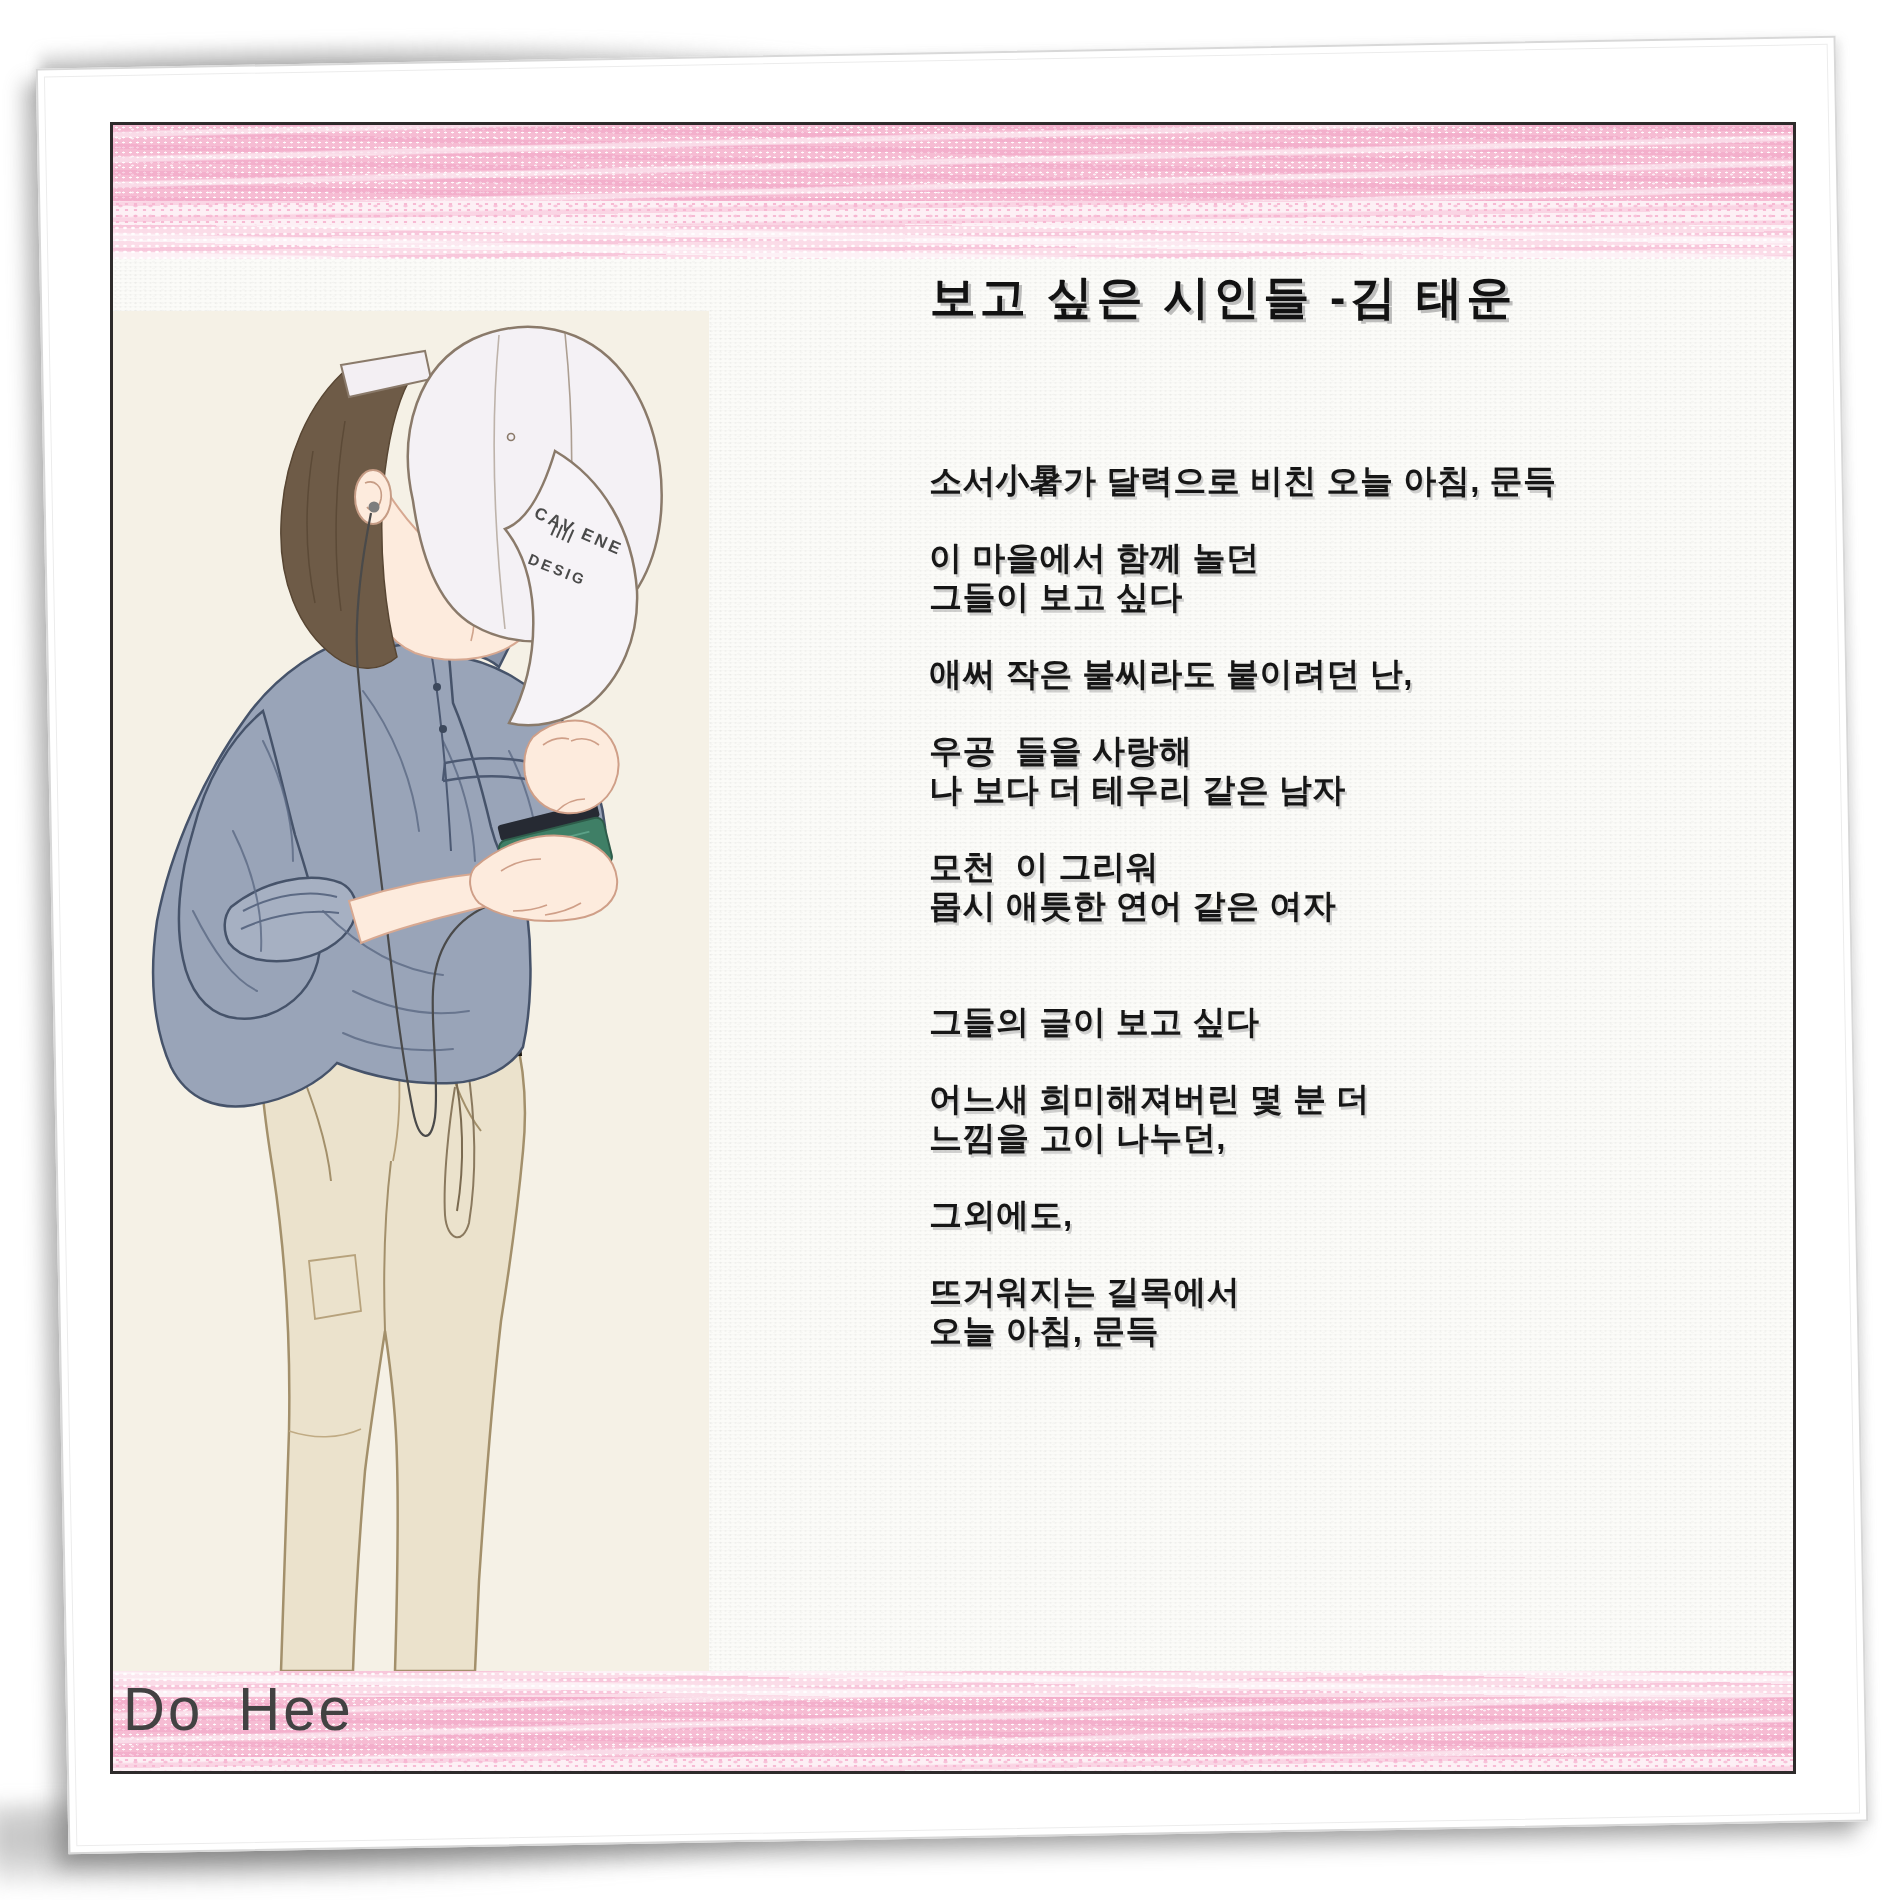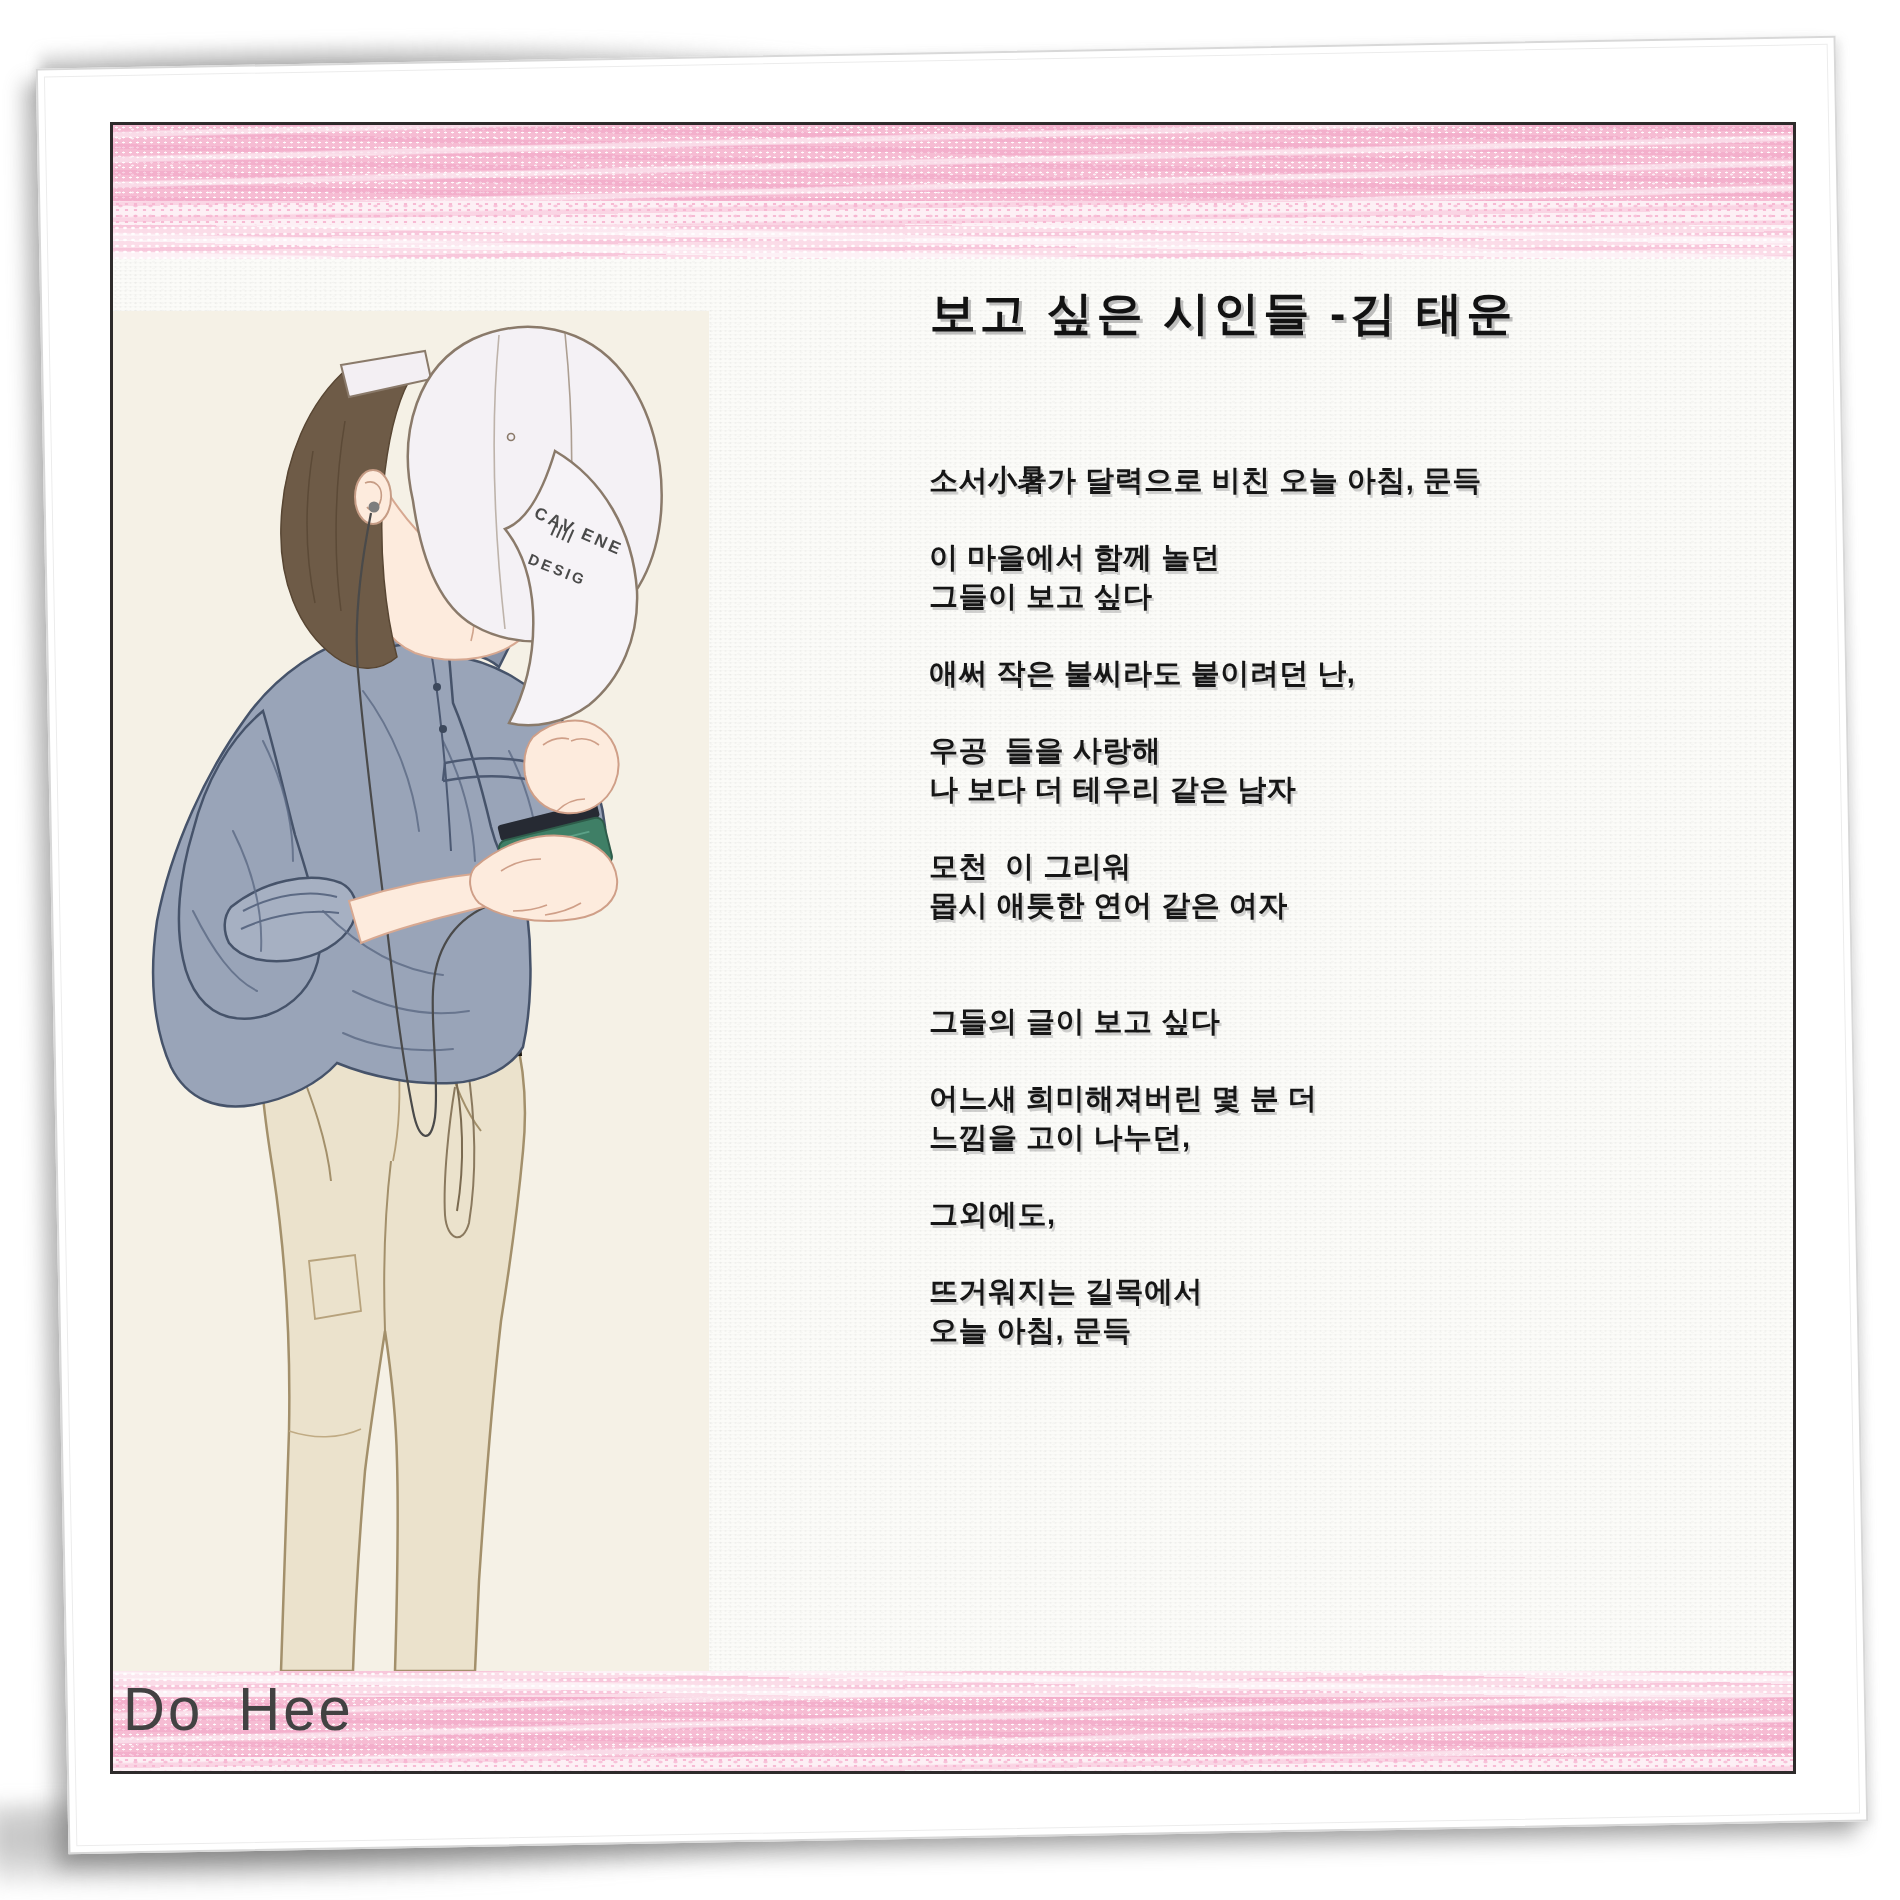--- a/index.html
+++ b/index.html
@@ -54,26 +54,26 @@
   .band-bottom{bottom:0;height:100px;z-index:4;}
   .band-bottom .bb1{position:absolute;top:0;left:0;width:100%;height:26px;}
   .band-bottom .bb2{position:absolute;top:26px;left:0;width:100%;height:60px;}
   .band-bottom .bb3{position:absolute;top:86px;left:0;width:100%;height:14px;}
 
   .illu-panel{position:absolute;left:0;top:186px;width:596px;height:1360px;z-index:3;
     background:linear-gradient(90deg,#f5f1e6 0 96%, rgba(245,241,230,.0) 100%);
     background-color:#f5f1e6;}
   .illu-panel svg{position:absolute;left:0;top:0;}
 
-  .poem-title{position:absolute;left:640px;top:158px;width:940px;z-index:5;text-align:center;
+  .poem-title{position:absolute;left:640px;top:142px;width:940px;z-index:5;text-align:center;
     font-size:46px;font-weight:bold;letter-spacing:4px;color:#121212;
     text-shadow:3px 3px 0 rgba(140,140,140,.55);}
 
   .poem{position:absolute;left:816px;top:336px;width:760px;z-index:5;color:#161616;
-    font-size:29px;font-weight:bold;line-height:39px;letter-spacing:0.5px;}
+    font-size:33px;font-weight:bold;line-height:39px;letter-spacing:0.5px;}
   .poem p{margin:0 0 38px 0;white-space:pre-wrap;text-shadow:2px 2.5px 0 rgba(165,165,165,.5);}
 
   .signature{position:absolute;left:10px;top:1548px;z-index:6;
     font-size:58px;font-weight:normal;color:#424242;letter-spacing:3px;word-spacing:16px;
     transform:scaleY(1.06);transform-origin:left top;}
 </style>
 </head>
 <body>
 
 <div id="page">

